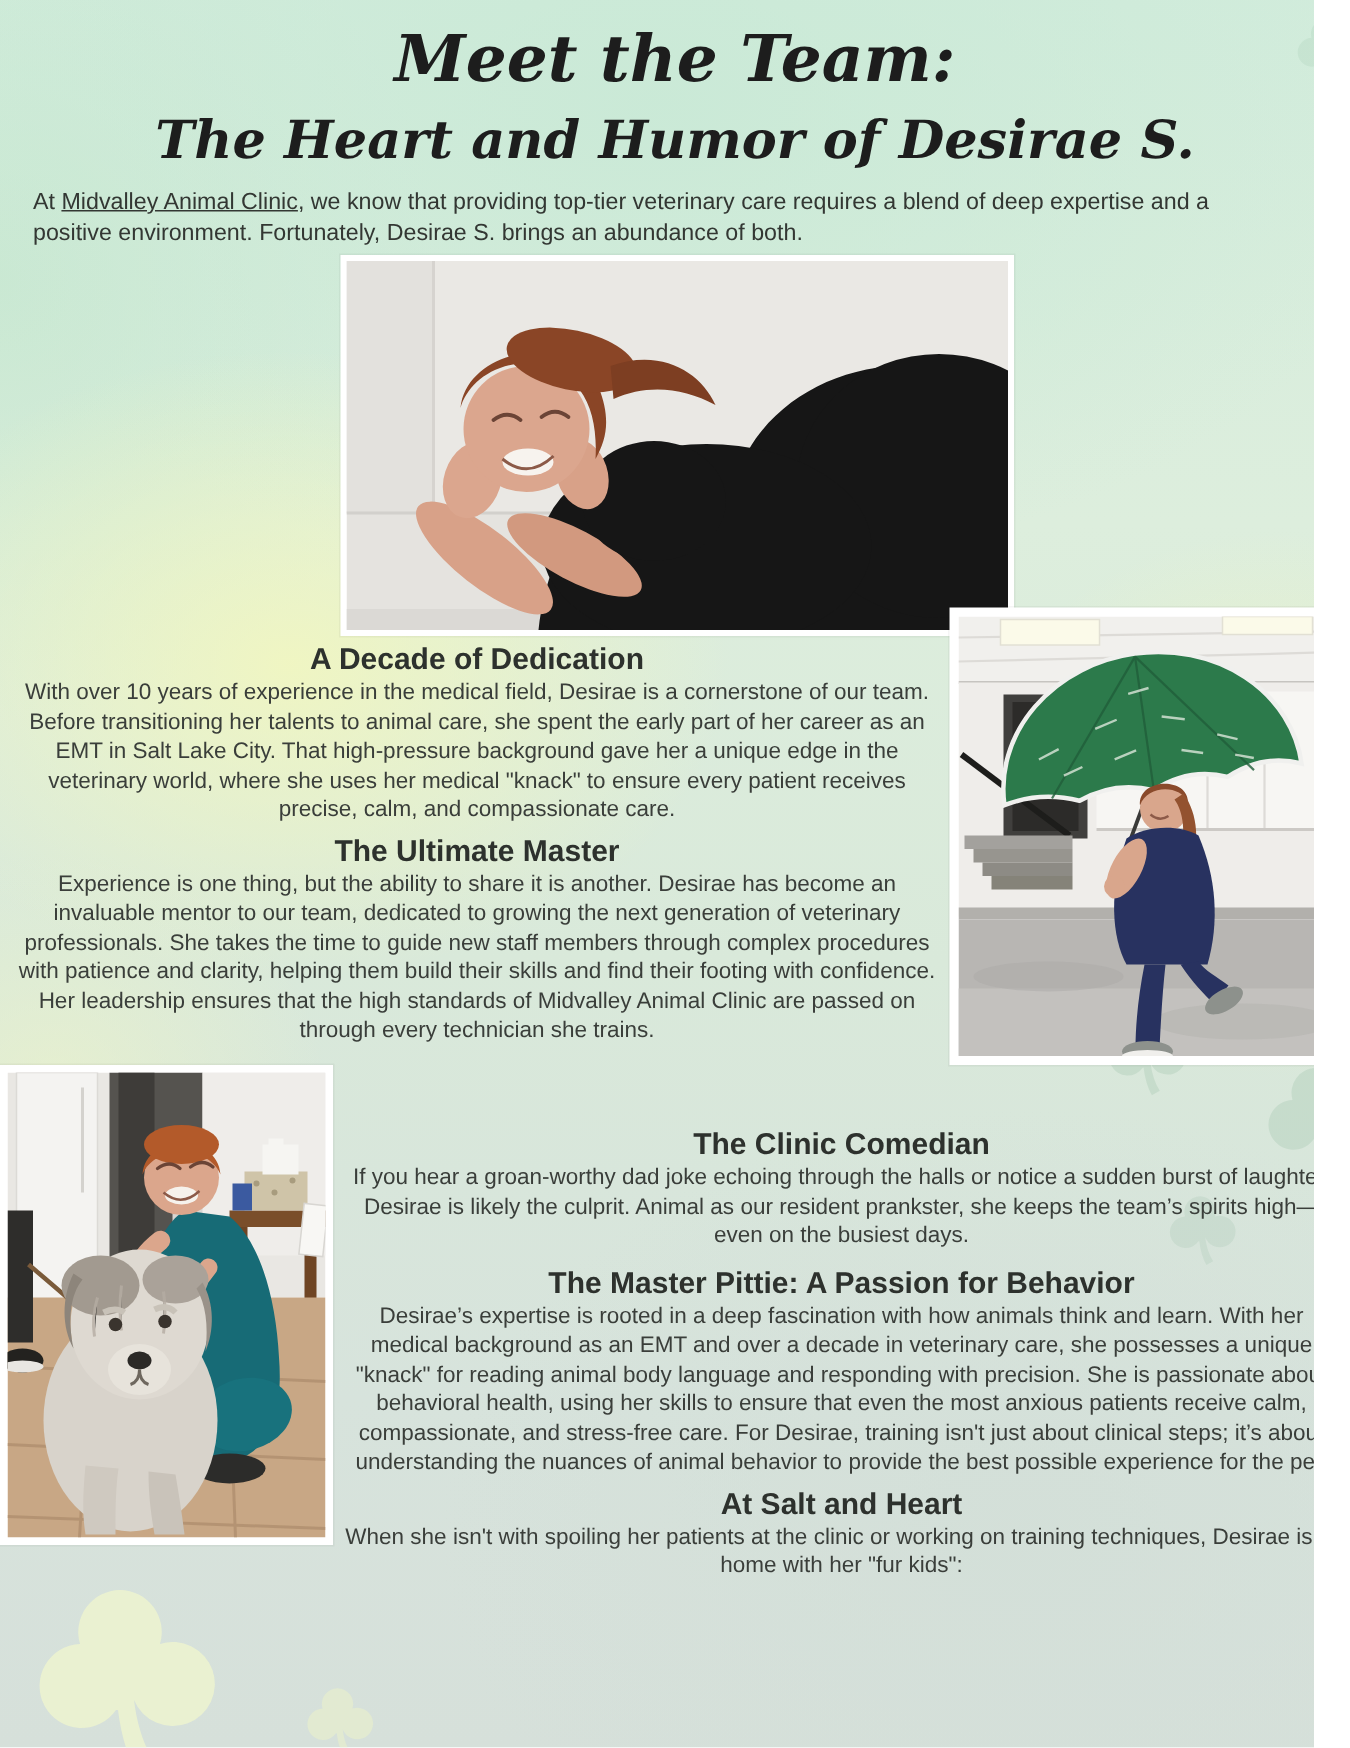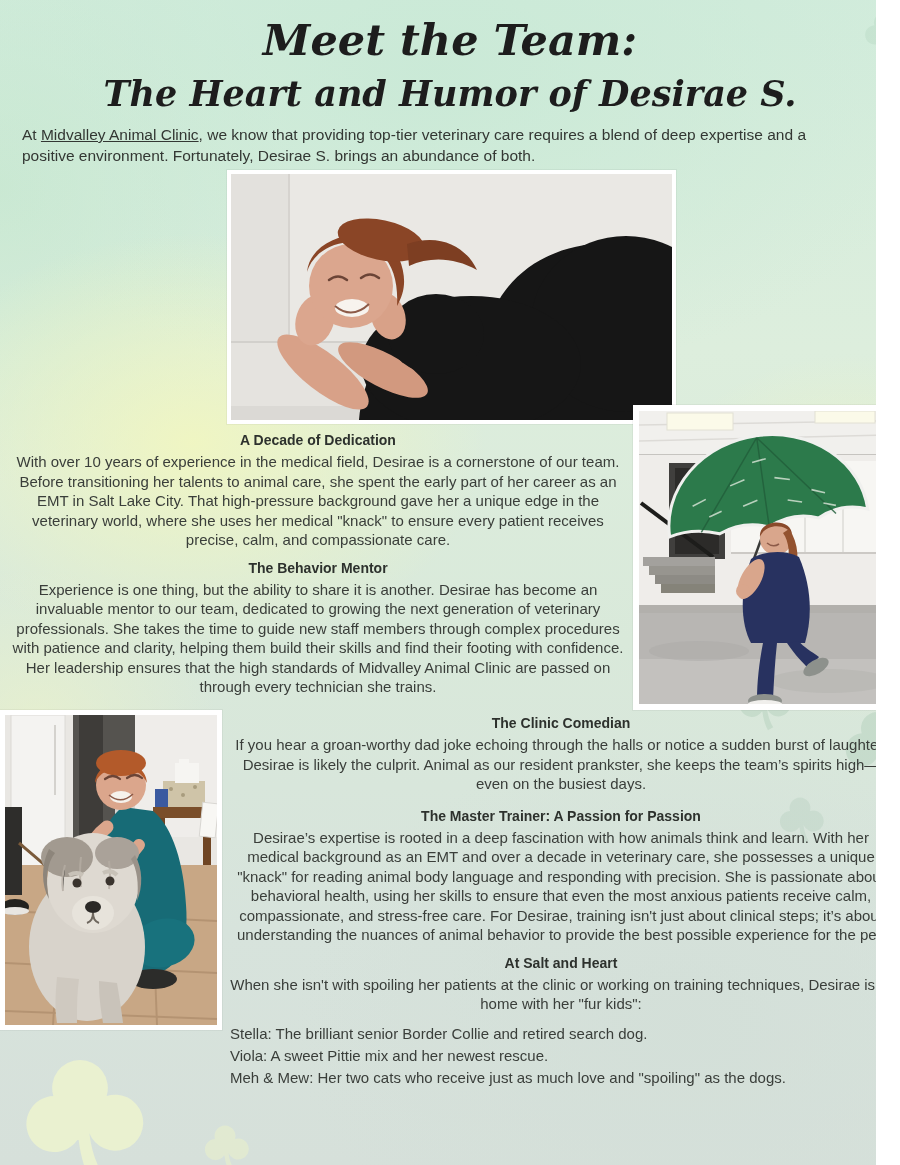--- a/index.html
+++ b/index.html
@@ -27,24 +27,24 @@
     font-size:15.5px;line-height:21px;color:#333733;}
   .intro a{color:#333733;text-decoration:underline;cursor:pointer;}
 
   .photo{position:absolute;background:#fff;box-shadow:0 0 0 1px rgba(0,0,0,.04);}
   .photo svg{display:block;}
   #photo-counter{left:227px;top:170px;padding:4px;}
   #photo-umbrella{left:633px;top:405px;padding:6px;}
   #photo-dog{left:0px;top:710px;padding:5px;}
 
   .col{position:absolute;text-align:center;font-size:15px;line-height:19.5px;}
-  .col h3{font-size:14px;line-height:19px;margin:0;color:#2d312d;}
+  .col h3{font-size:20px;line-height:19px;margin:0;color:#2d312d;}
   .col p{margin:2px 0 9px 0;}
   #col-left{left:8px;top:431px;width:620px;}
-  #col-right{left:230px;top:714px;width:662px;}
+  #col-right{left:230px;top:754px;width:662px;}
   #col-right h3.gap1{margin-top:13px;}
   #col-right h3.gap2{margin-top:7px;}
   .pets{text-align:left;line-height:22px;margin:1px 0 0 0;}
   .closing{margin-top:1px;}
 
   .clover{position:absolute;}
   .clover path{fill:currentColor;}
 </style>
 </head>
 <body>
@@ -235,31 +235,26 @@
       <path d="M88,198 q0,8 -6,10 M88,198 q0,8 6,10" stroke="#6e675e" stroke-width="2" fill="none"></path>
       <circle cx="72" cy="168" r="4.5" fill="#3a342e"></circle>
       <circle cx="105" cy="166" r="4.5" fill="#3a342e"></circle>
       <path d="M64,160 q8,-4 14,0 M98,158 q8,-4 14,2" stroke="#c8c2b8" stroke-width="4" fill="none"></path>
     </svg>
   </div>
 
   <div class="col" id="col-left">
     <h3>A Decade of Dedication</h3>
     <p>With over 10 years of experience in the medical field, Desirae is a cornerstone of our team. Before transitioning her talents to animal care, she spent the early part of her career as an EMT in Salt Lake City. That high-pressure background gave her a unique edge in the veterinary world, where she uses her medical "knack" to ensure every patient receives precise, calm, and compassionate care.</p>
-    <h3>The Behavior Mentor</h3>
+    <h3>The Ultimate Master</h3>
     <p>Experience is one thing, but the ability to share it is another. Desirae has become an invaluable mentor to our team, dedicated to growing the next generation of veterinary professionals. She takes the time to guide new staff members through complex procedures with patience and clarity, helping them build their skills and find their footing with confidence. Her leadership ensures that the high standards of Midvalley Animal Clinic are passed on through every technician she trains.</p>
   </div>
 
   <div class="col" id="col-right">
     <h3>The Clinic Comedian</h3>
     <p>If you hear a groan-worthy dad joke echoing through the halls or notice a sudden burst of laughter, Desirae is likely the culprit. Animal as our resident prankster, she keeps the team’s spirits high—even on the busiest days.</p>
-    <h3 class="gap1">The Master Trainer: A Passion for Passion</h3>
+    <h3 class="gap1">The Master Pittie: A Passion for Behavior</h3>
     <p>Desirae’s expertise is rooted in a deep fascination with how animals think and learn. With her medical background as an EMT and over a decade in veterinary care, she possesses a unique "knack" for reading animal body language and responding with precision. She is passionate about behavioral health, using her skills to ensure that even the most anxious patients receive calm, compassionate, and stress-free care. For Desirae, training isn't just about clinical steps; it’s about understanding the nuances of animal behavior to provide the best possible experience for the pet.</p>
     <h3 class="gap2">At Salt and Heart</h3>
     <p>When she isn't with spoiling her patients at the clinic or working on training techniques, Desirae is at home with her "fur kids":</p>
-    <div class="pets">
-      <div>Stella: The brilliant senior Border Collie and retired search dog.</div>
-      <div>Viola: A sweet Pittie mix and her newest rescue.</div>
-      <div>Meh &amp; Mew: Her two cats who receive just as much love and "spoiling" as the dogs.</div>
-    </div>
   </div>
 
 </div>
 
 </body></html>

